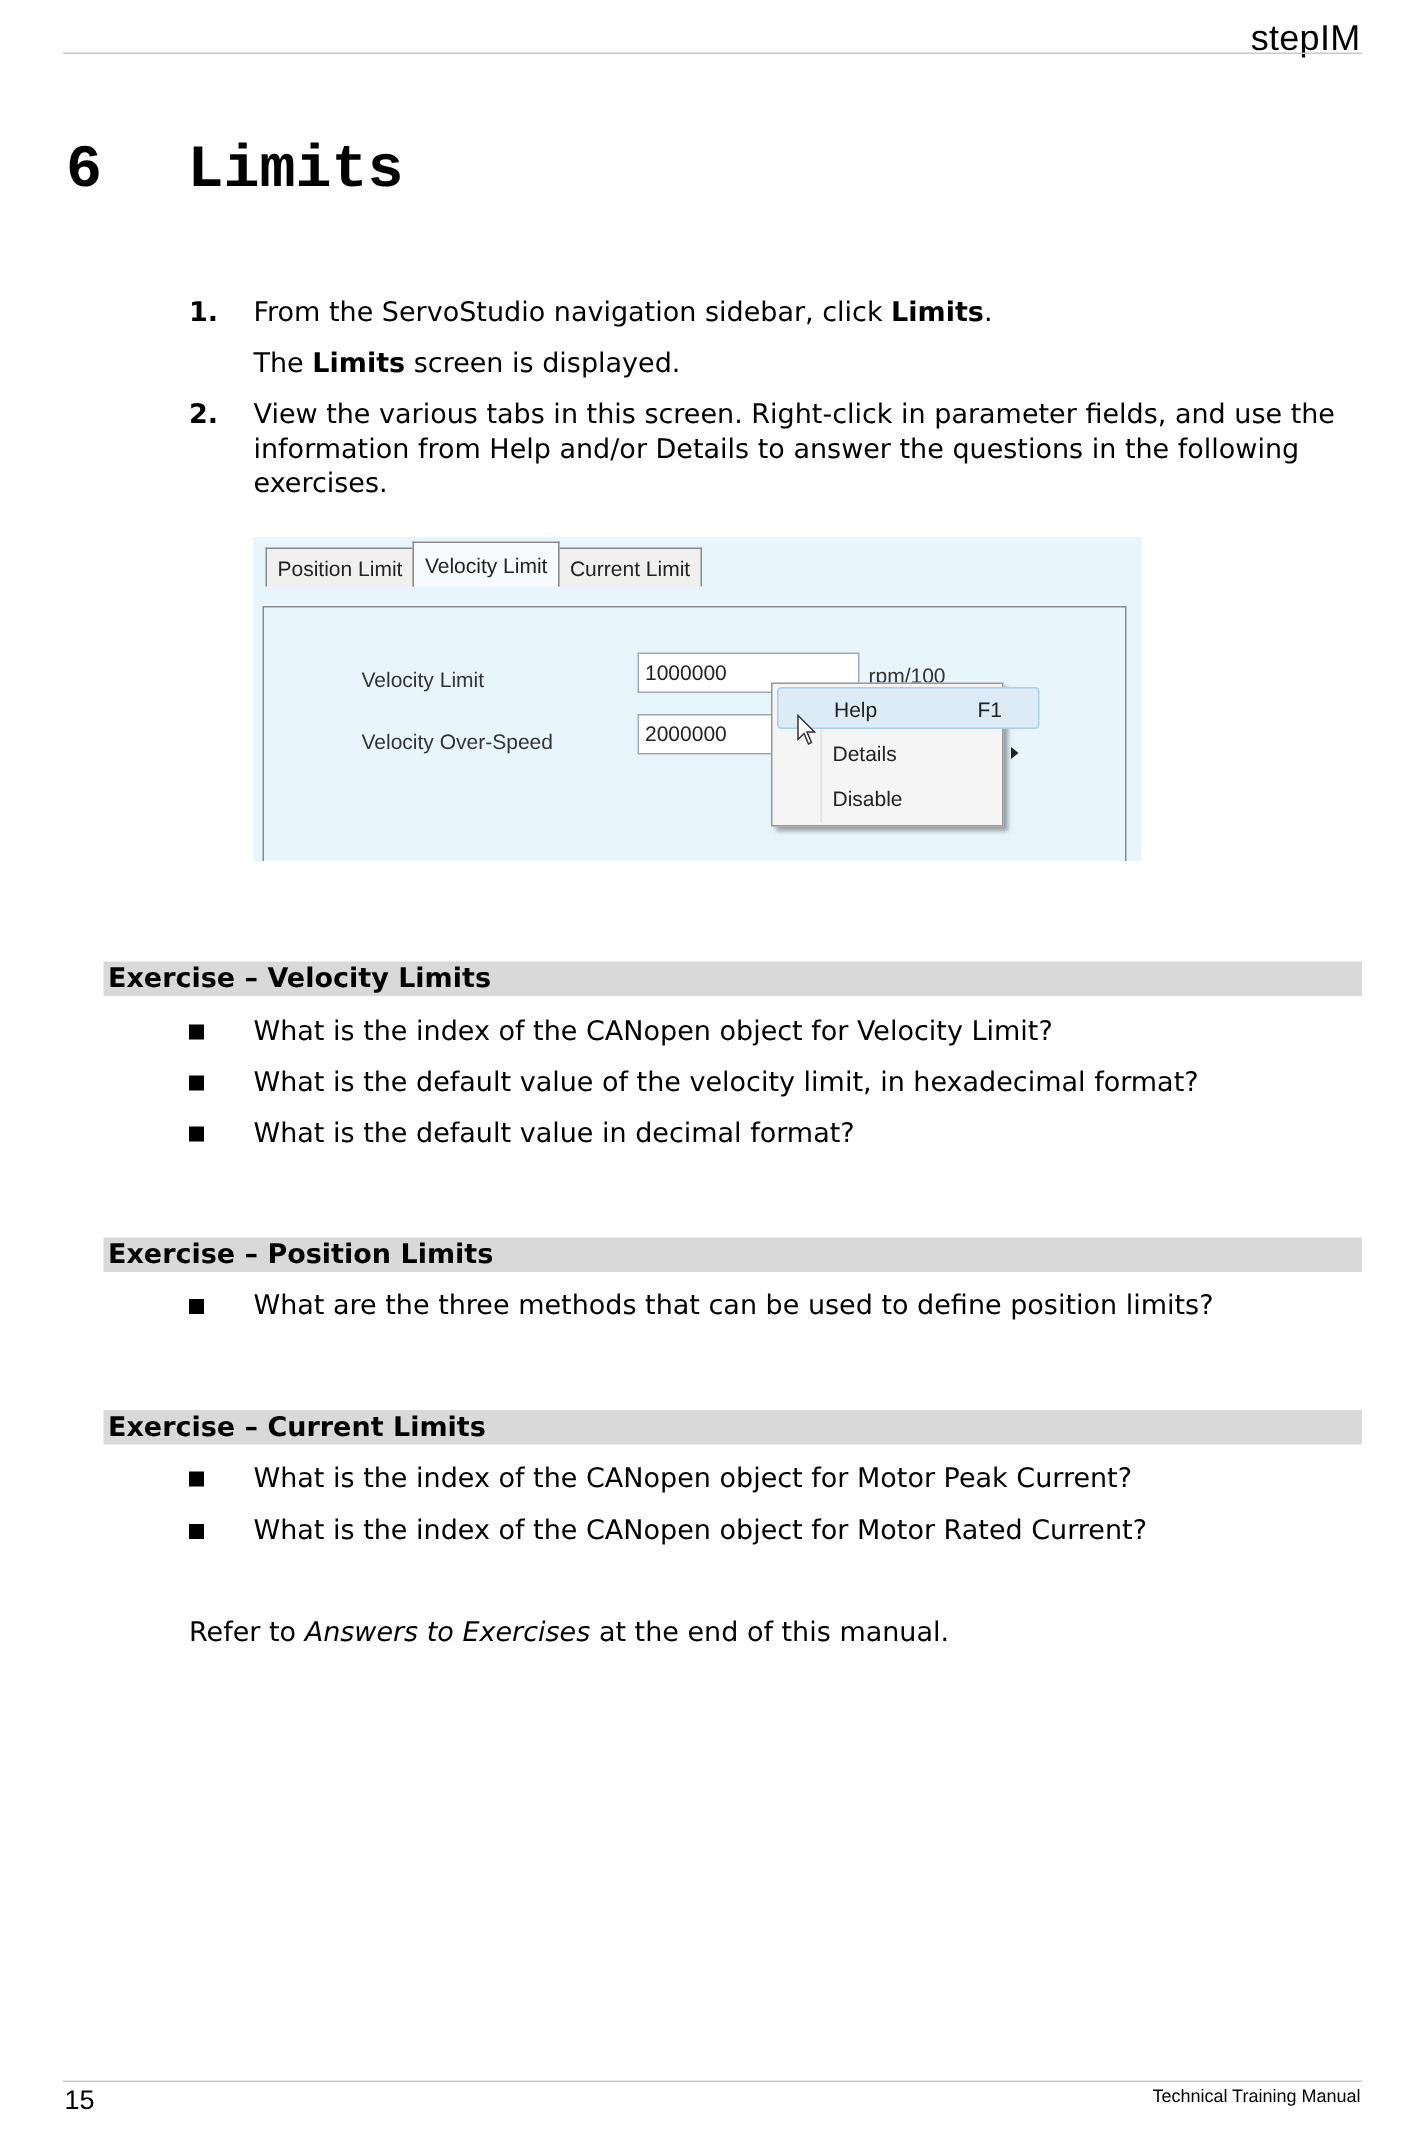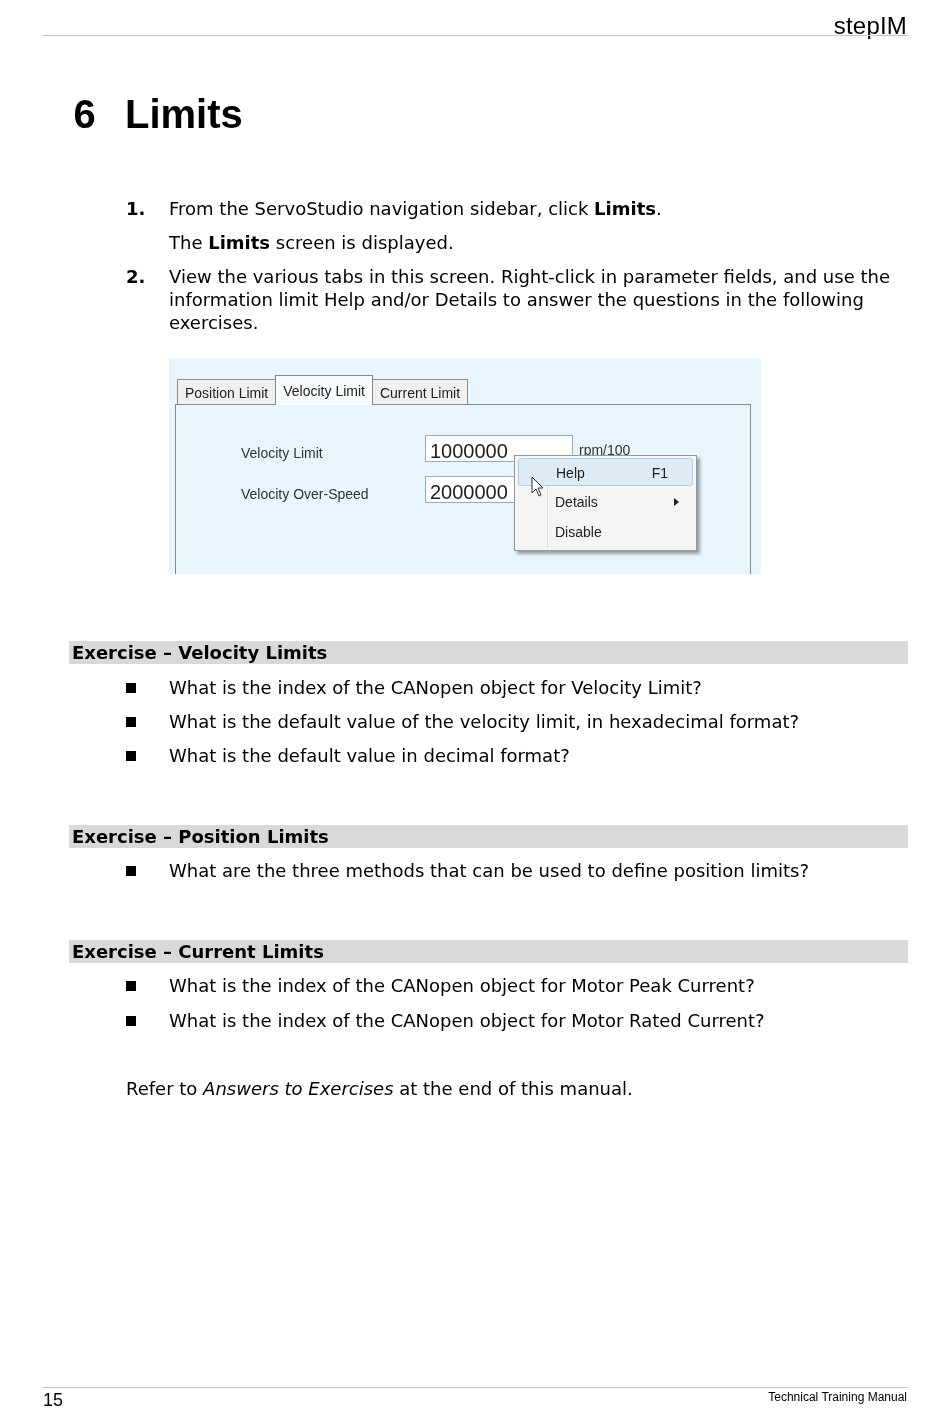--- a/index.html
+++ b/index.html
@@ -2,38 +2,38 @@
 <html><head>
 <meta charset="utf-8">
 <style>
   * { box-sizing: border-box; margin: 0; padding: 0; }
   html, body { width: 950px; height: 1420px; background: #ffffff; }
   body { position: relative; font-family: "DejaVu Sans", sans-serif; color: #000; overflow: hidden; }
 
   .header-text { position: absolute; right: 43px; top: 12px; font-family: "Liberation Sans", sans-serif; font-size: 24px; letter-spacing: 0.2px; }
   .header-rule { position: absolute; left: 42px; right: 42px; top: 35px; height: 1px; background: #c8c8c8; }
 
-  .chapter { position: absolute; left: 44px; top: 92px; font-family: Liberation Sans, sans-serif; font-weight: bold; font-size: 40px; text-align: center; }
+  .chapter { position: absolute; left: 44px; top: 92px; font-family: Liberation Mono, monospace; font-weight: bold; font-size: 40px; }
   .chapter .num { display: inline-block; width: 81px; }
 
   .step { position: absolute; left: 126px; font-size: 18px; line-height: 23px; }
   .step .n { position: absolute; left: 0; font-weight: bold; }
   .step .t { position: absolute; left: 43px; width: 740px; }
   b { font-weight: bold; }
 
   
   .shot { position: absolute; left: 169px; top: 358px; width: 592px; height: 216px; background: #e8f5fc; overflow: hidden; font-family: "Liberation Sans", sans-serif; }
-  .tabs { position: absolute; left: 8px; top: 18px; height: 29px; display: flex; align-items: flex-end; }
+  .tabs { position: absolute; left: 8px; top: 4px; height: 29px; display: flex; align-items: flex-end; }
   .tab { height: 26px; padding: 0 7px; border: 1px solid #8a8a8a; border-bottom: none; background: #f0f0f0; font-size: 14px; color: #222; display: flex; align-items: center; margin-right: -1px; }
   .tab.active { height: 30px; background: #f8fbfd; position: relative; z-index: 2; }
   .panel { position: absolute; left: 6px; top: 46px; width: 576px; height: 180px; border: 1px solid #8a8a8a; background: #e8f5fc; }
   .field-label { position: absolute; font-size: 14px; color: #333; }
-  .field-input { position: absolute; width: 148px; height: 27px; border: 1px solid #9aaab8; background: #fff; font-size: 20px; padding: 4px 4px; color: #222; }
+  .field-input { position: absolute; width: 148px; height: 27px; border: 1px solid #9aaab8; background: #fff; font-size: 14px; padding: 4px 4px; color: #222; }
   .unit { position: absolute; font-size: 14px; color: #333; }
-  .ctx { position: absolute; left: 345px; top: 97px; width: 183px; height: 96px; background: #f5f5f5; border: 1px solid #979797; box-shadow: 3px 3px 3px rgba(0,0,0,0.35); }
+  .ctx { position: absolute; left: 345px; top: 97px; width: 155px; height: 96px; background: #f5f5f5; border: 1px solid #979797; box-shadow: 3px 3px 3px rgba(0,0,0,0.35); }
   .ctx .gutter { position: absolute; left: 32px; top: 2px; bottom: 2px; width: 1px; background: #e0e0e0; }
   .ctx-item { position: absolute; left: 3px; width: 175px; height: 28px; font-size: 14px; color: #222; }
   .ctx-item.hl { background: #dcebf6; border: 1px solid #a8d0ec; border-radius: 3px; }
   .ctx-item .lbl { position: absolute; left: 37px; top: 6px; }
   .ctx-item .sc { position: absolute; right: 24px; top: 6px; margin-left: 32px; }
   .ctx-item .arrow { position: absolute; right: 14px; top: 10px; width: 0; height: 0; border-left: 5px solid #222; border-top: 4px solid transparent; border-bottom: 4px solid transparent; }
   .cursor { position: absolute; left: 362px; top: 118px; }
 
   .ex-bar { position: absolute; left: 69px; width: 839px; height: 23px; background: #d9d9d9; }
   .ex-title { position: absolute; left: 3px; top: 1px; font-size: 18px; font-weight: bold; }
@@ -60,21 +60,21 @@
 
 <div class="step" style="top:197px;">
   <span class="n">1.</span>
   <span class="t"><span>From the ServoStudio navigation sidebar, click </span><b>Limits</b><span>.</span></span>
 </div>
 <div class="step" style="top:231px;">
   <span class="t"><span>The </span><b>Limits</b><span> screen is displayed.</span></span>
 </div>
 <div class="step" style="top:265px;">
   <span class="n">2.</span>
-  <span class="t">View the various tabs in this screen. Right-click in parameter fields, and use the information limit Help and/or Details to answer the questions in the following exercises.</span>
+  <span class="t">View the various tabs in this screen. Right-click in parameter fields, and use the information from Help and/or Details to answer the questions in the following exercises.</span>
 </div>
 
 <div class="shot">
   <div class="tabs">
     <div class="tab">Position Limit</div>
     <div class="tab active">Velocity Limit</div>
     <div class="tab">Current Limit</div>
   </div>
   <div class="panel"></div>
   <div class="field-label" style="left:72px;top:87px;">Velocity Limit</div>

